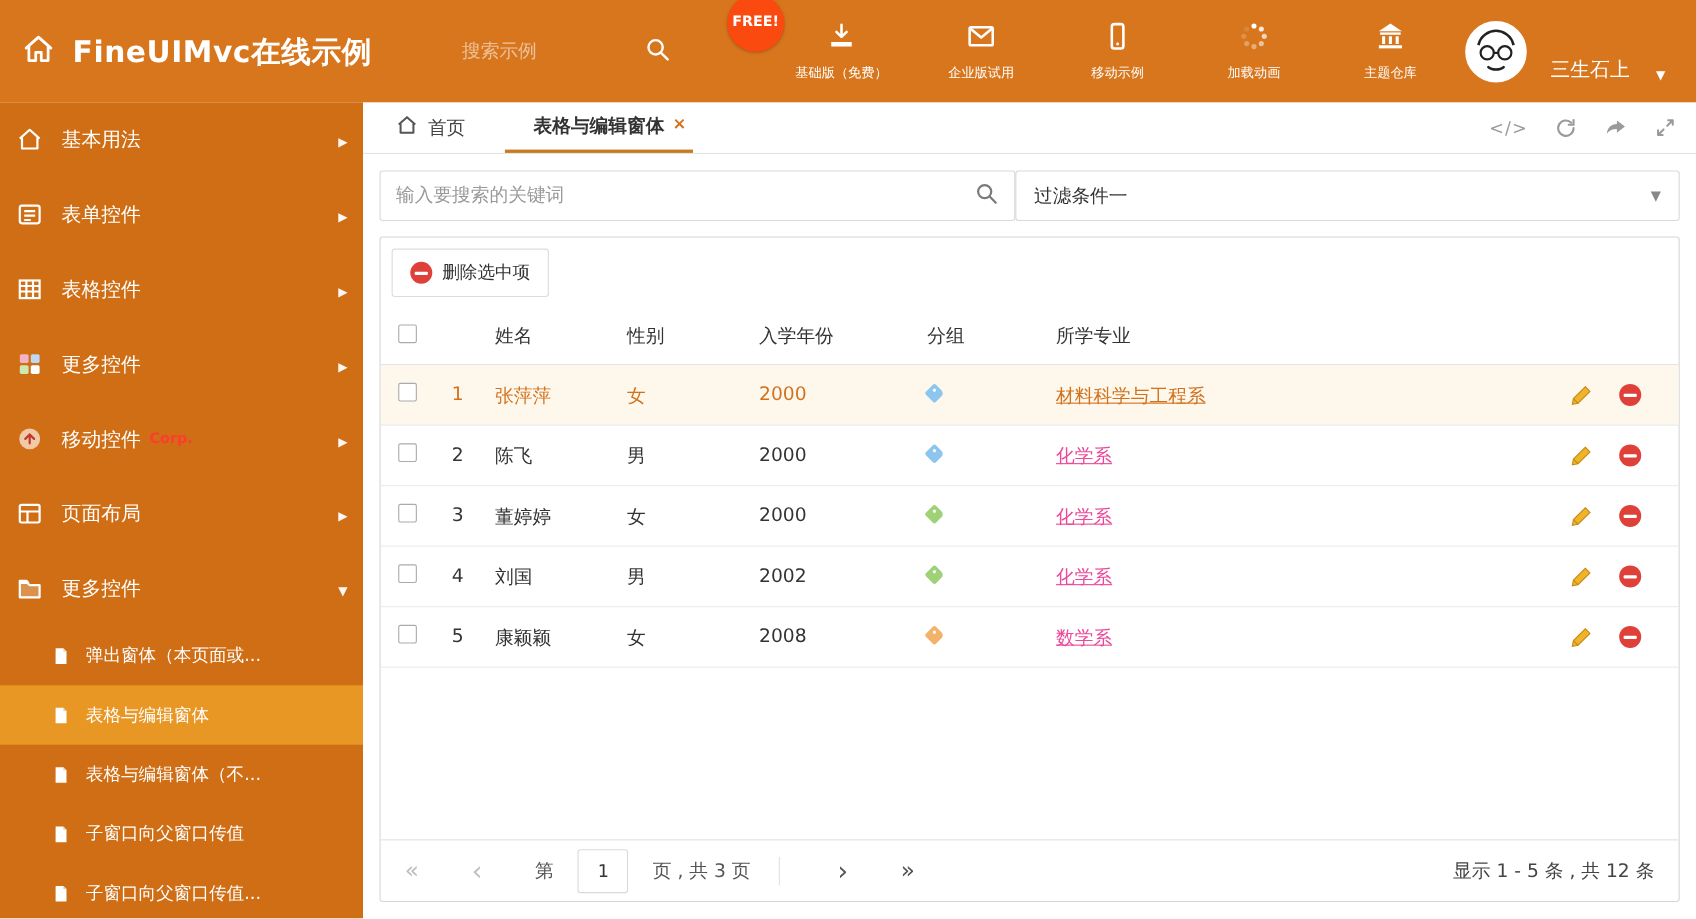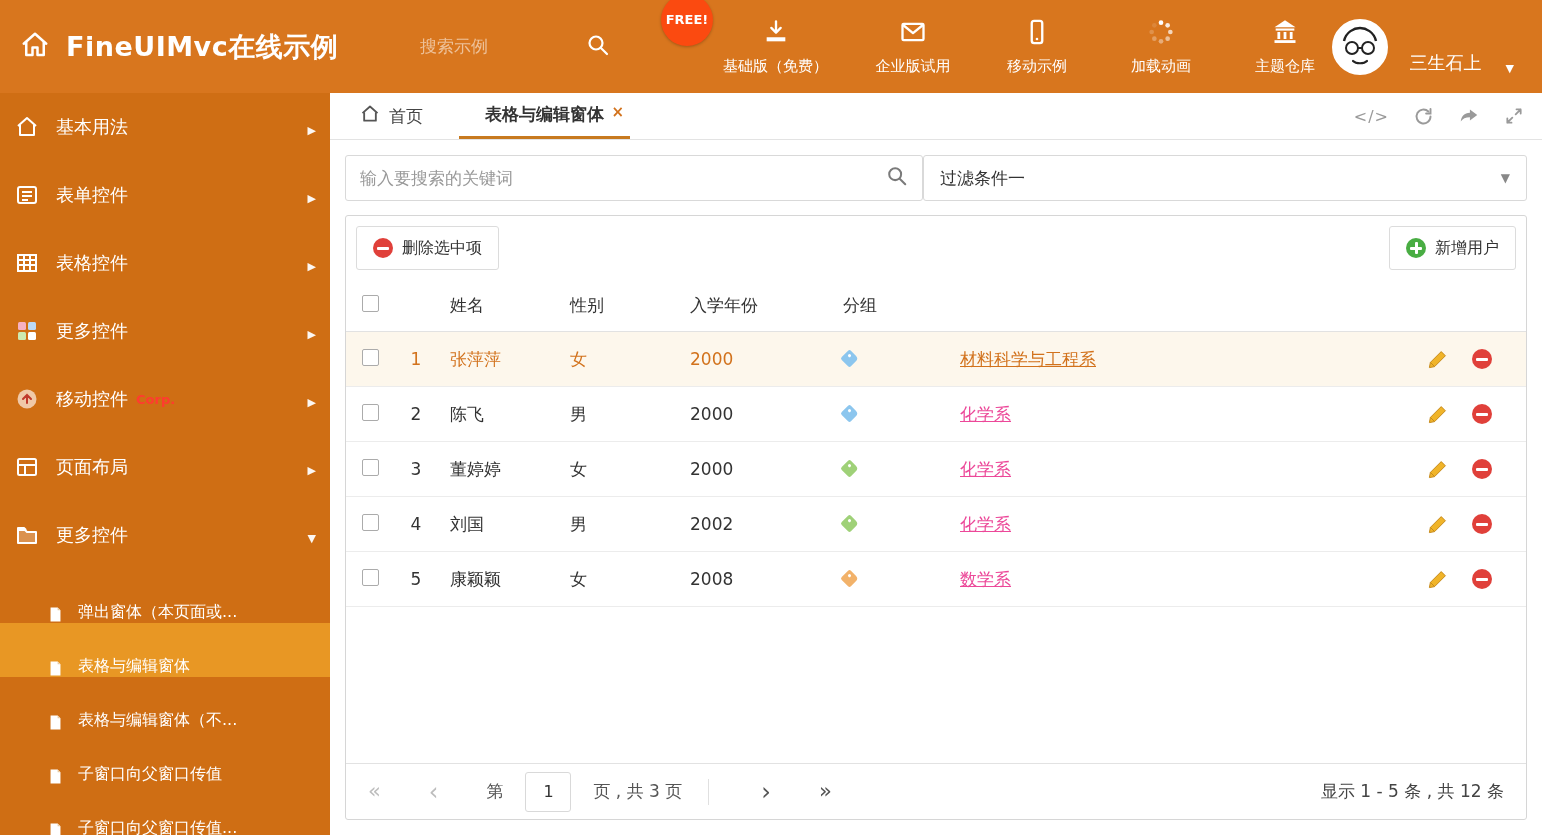--- a/index.html
+++ b/index.html
@@ -9,39 +9,39 @@
 
   
   .topbar{height:93px;background:#d8761e;display:flex;align-items:center;color:#fff;flex:0 0 auto;position:relative}
   .brand{display:flex;align-items:center;gap:16px;padding:0 20px;width:420px;flex:0 0 auto}
   .brand-title{font-size:27px;font-weight:bold;letter-spacing:.5px;white-space:nowrap}
   .top-search{display:flex;align-items:center;gap:26px;width:215px;flex:0 0 auto}
   .top-search input{background:transparent;border:none;outline:none;color:#fff;font-size:17px;width:140px;font-family:Liberation Serif, serif}
   .top-search input::placeholder{color:rgba(255,255,255,.55)}
   .top-nav{display:flex;align-items:flex-start;gap:46px;margin-left:88px}
   .nav-item{display:flex;flex-direction:column;align-items:center;gap:7px;position:relative;cursor:pointer;min-width:78px}
-  .nav-item .lbl{font-size:15px;white-space:nowrap}
+  .nav-item .lbl{font-size:12px;white-space:nowrap}
   .free-badge{position:absolute;left:-62px;top:-24px;width:52px;height:52px;border-radius:50%;background:#fb4a10;display:flex;align-items:center;justify-content:center;font-size:13px;font-weight:bold;box-shadow:0 1px 3px rgba(0,0,0,.25)}
   .top-user{margin-left:auto;display:flex;align-items:flex-end;gap:22px;padding-right:28px}
   .avatar{width:56px;height:56px;border-radius:50%;background:#fff;overflow:hidden;flex:0 0 auto;border:2px solid #fff}
   .user-name{font-size:18px}
   .caret-d{font-size:11px;margin-left:2px}
 
   
   .shell{flex:1;display:flex;min-height:0}
 
   
   .sidebar{width:330px;flex:0 0 auto;background:#cf6e14;color:#fff;overflow:hidden}
   .side-item{height:68px;display:flex;align-items:center;padding:0 14px;font-size:18px;cursor:pointer}
   .side-item .s-icon{width:26px;height:26px;margin-right:16px;flex:0 0 auto;display:flex;align-items:center;justify-content:center}
   .side-item .arr{margin-left:auto;opacity:.95}
   .gi-chevron-r::before{content:"▶";font-size:11px}
   .gi-chevron-d::before{content:"▼";font-size:11px}
   .side-badge{color:#ff3b30;font-size:13px;margin-left:8px;font-weight:bold}
-  .sub-item{height:54px;display:flex;align-items:flex-end;padding:0 22px 0 46px;font-size:16px;cursor:pointer}
+  .sub-item{height:54px;display:flex;align-items:center;padding:0 22px 0 46px;font-size:16px;cursor:pointer}
   .sub-item .s-icon{width:18px;height:18px;margin-right:14px;display:flex;align-items:center;justify-content:center}
   .sub-item.active{background:#e89724}
 
   
   .main{flex:1;display:flex;flex-direction:column;min-width:0;background:#fff}
   .tabbar{height:47px;flex:0 0 auto;border-bottom:1px solid #e3e3e3;display:flex;align-items:stretch;padding:0 14px;position:relative}
   .tab{display:flex;align-items:center;gap:9px;padding:0 16px;font-size:17px;color:#444;cursor:pointer;position:relative}
   .tab.active{font-weight:bold;color:#333;border-bottom:3px solid #c87a1f;padding:0 26px;margin-left:20px}
   .tab-close{position:absolute;top:10px;right:6px;color:#d2721c;font-size:15px;font-weight:bold;cursor:pointer}
   .tab-close::before{content:"×"}
@@ -385,33 +385,30 @@
           </div>
         </div>
 
         <div class="grid">
 
           <div class="grid-toolbar">
             <button class="btn">
               <span class="icon-minus"></span>
               <span>删除选中项</span>
             </button>
-            <button class="btn">
-              <span class="icon-plus"></span>
-              <span>新增用户</span>
-            </button>
           </div>
 
           <div class="trow thead">
             <span class="c-check"><span class="checkbox"></span></span>
             <span class="c-num"></span>
             <span class="c-name">姓名</span>
             <span class="c-gender">性别</span>
             <span class="c-year">入学年份</span>
             <span class="c-tag">分组</span>
+            <span class="c-major">所学专业</span>
             <span class="c-actions"></span>
           </div>
 
           <div class="trow hl">
             <span class="c-check"><span class="checkbox"></span></span>
             <span class="c-num">1</span>
             <span class="c-name cell-txt">张萍萍</span>
             <span class="c-gender cell-txt">女</span>
             <span class="c-year cell-txt">2000</span>
             <span class="c-tag"><span class="tag" data-color="blue"></span></span>

